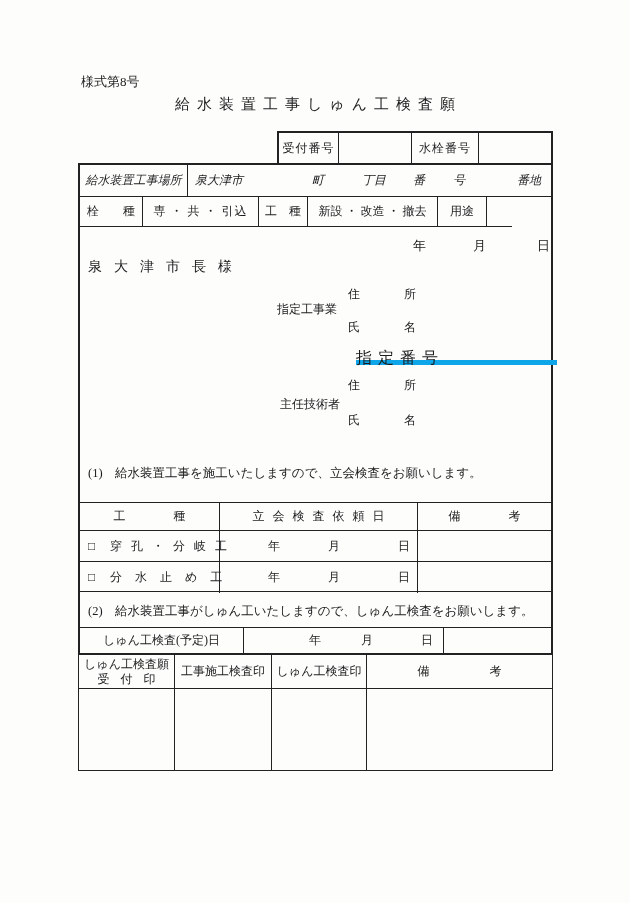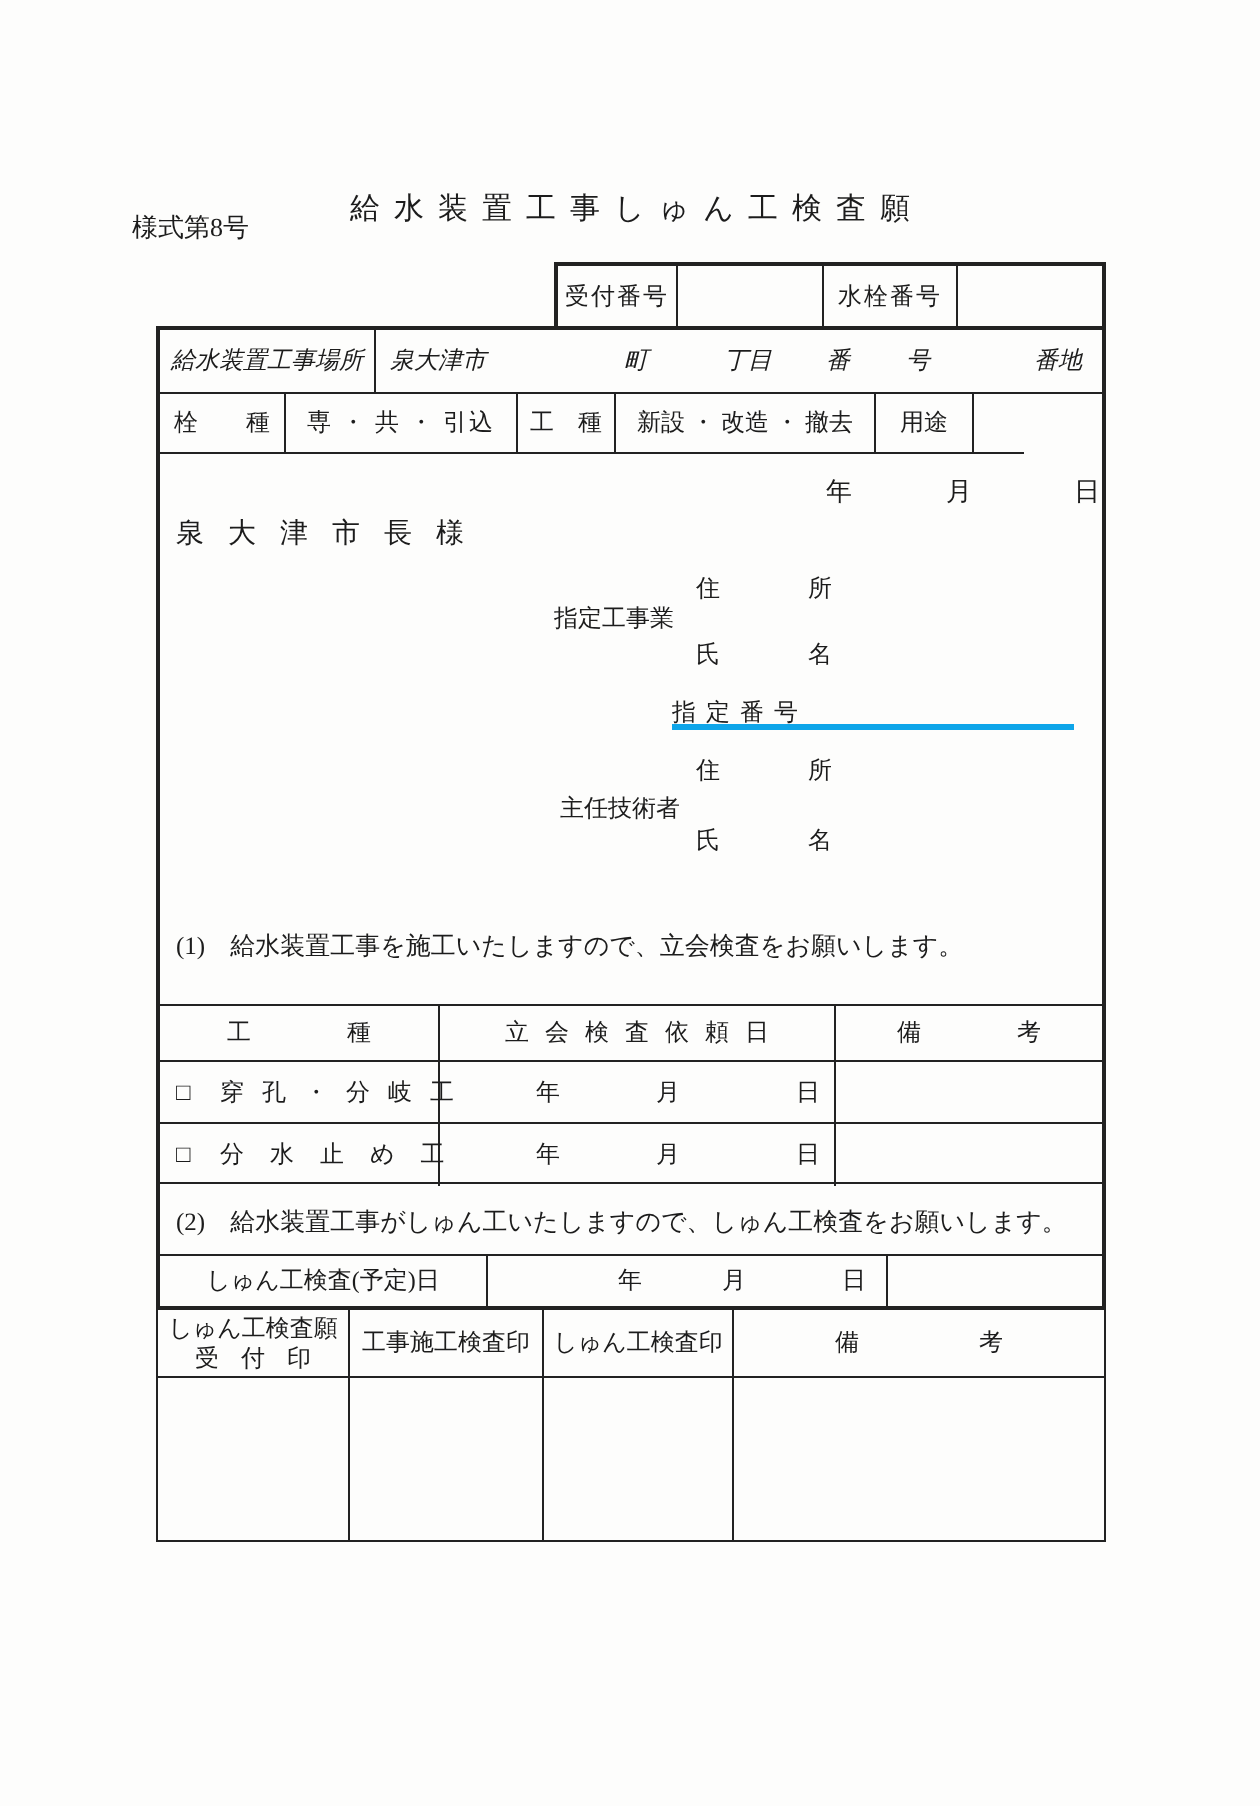--- a/index.html
+++ b/index.html
@@ -5,21 +5,21 @@
   * { margin:0; padding:0; box-sizing:border-box; }
   html,body { background:#ffffff; }
   .page {
     position:relative;
     width:630px; height:903px;
     background:#fdfdfc;
     font-family:"Liberation Serif","DejaVu Serif",serif;
     color:#1c1c1c;
     overflow:hidden;
   }
-  .form-no { position:absolute; left:66px; top:73px; font-size:13px;margin-top:32px; }
+  .form-no { position:absolute; left:81px; top:73px; font-size:13px; }
   .title {
     position:absolute; left:0; right:0; top:95px;
     text-align:center; font-size:15px; letter-spacing:7px; text-indent:7px;
   }
 
   
   .reception {
     position:absolute; left:277px; top:131px; width:276px; height:32px;
     border:2px solid #222; border-bottom:none; display:flex;align-items:flex-end;
   }
@@ -60,22 +60,22 @@
   .bdr { border-right:1px solid #222; }
 
   
   .abs { position:absolute; font-size:12px; line-height:15px; }
   .date-line span { position:absolute; top:72px; font-size:13px; }
   .addressee {
     position:absolute; left:8px; top:93px; font-size:14px;
     letter-spacing:12px; white-space:nowrap;
   }
   .ufield {
-    position:absolute; left:256px; width:201px; height:17px;
-    border-bottom:3px solid #0ea5e9; font-size:12px; letter-spacing:1px;
+    position:absolute; left:276px; width:201px; height:17px;
+    border-bottom:5px solid #0ea5e9; font-size:16px; letter-spacing:1px;
   }
 
   
   .table1 {
     position:absolute; left:0; top:337px; width:471px; height:90px;
     border-top:1px solid #222; border-bottom:1px solid #222;
   }
   .t1row { display:flex; width:100%; }
   .t1row.hdr { height:28px; border-bottom:1px solid #222; }
   .t1row.body { height:31px; }

